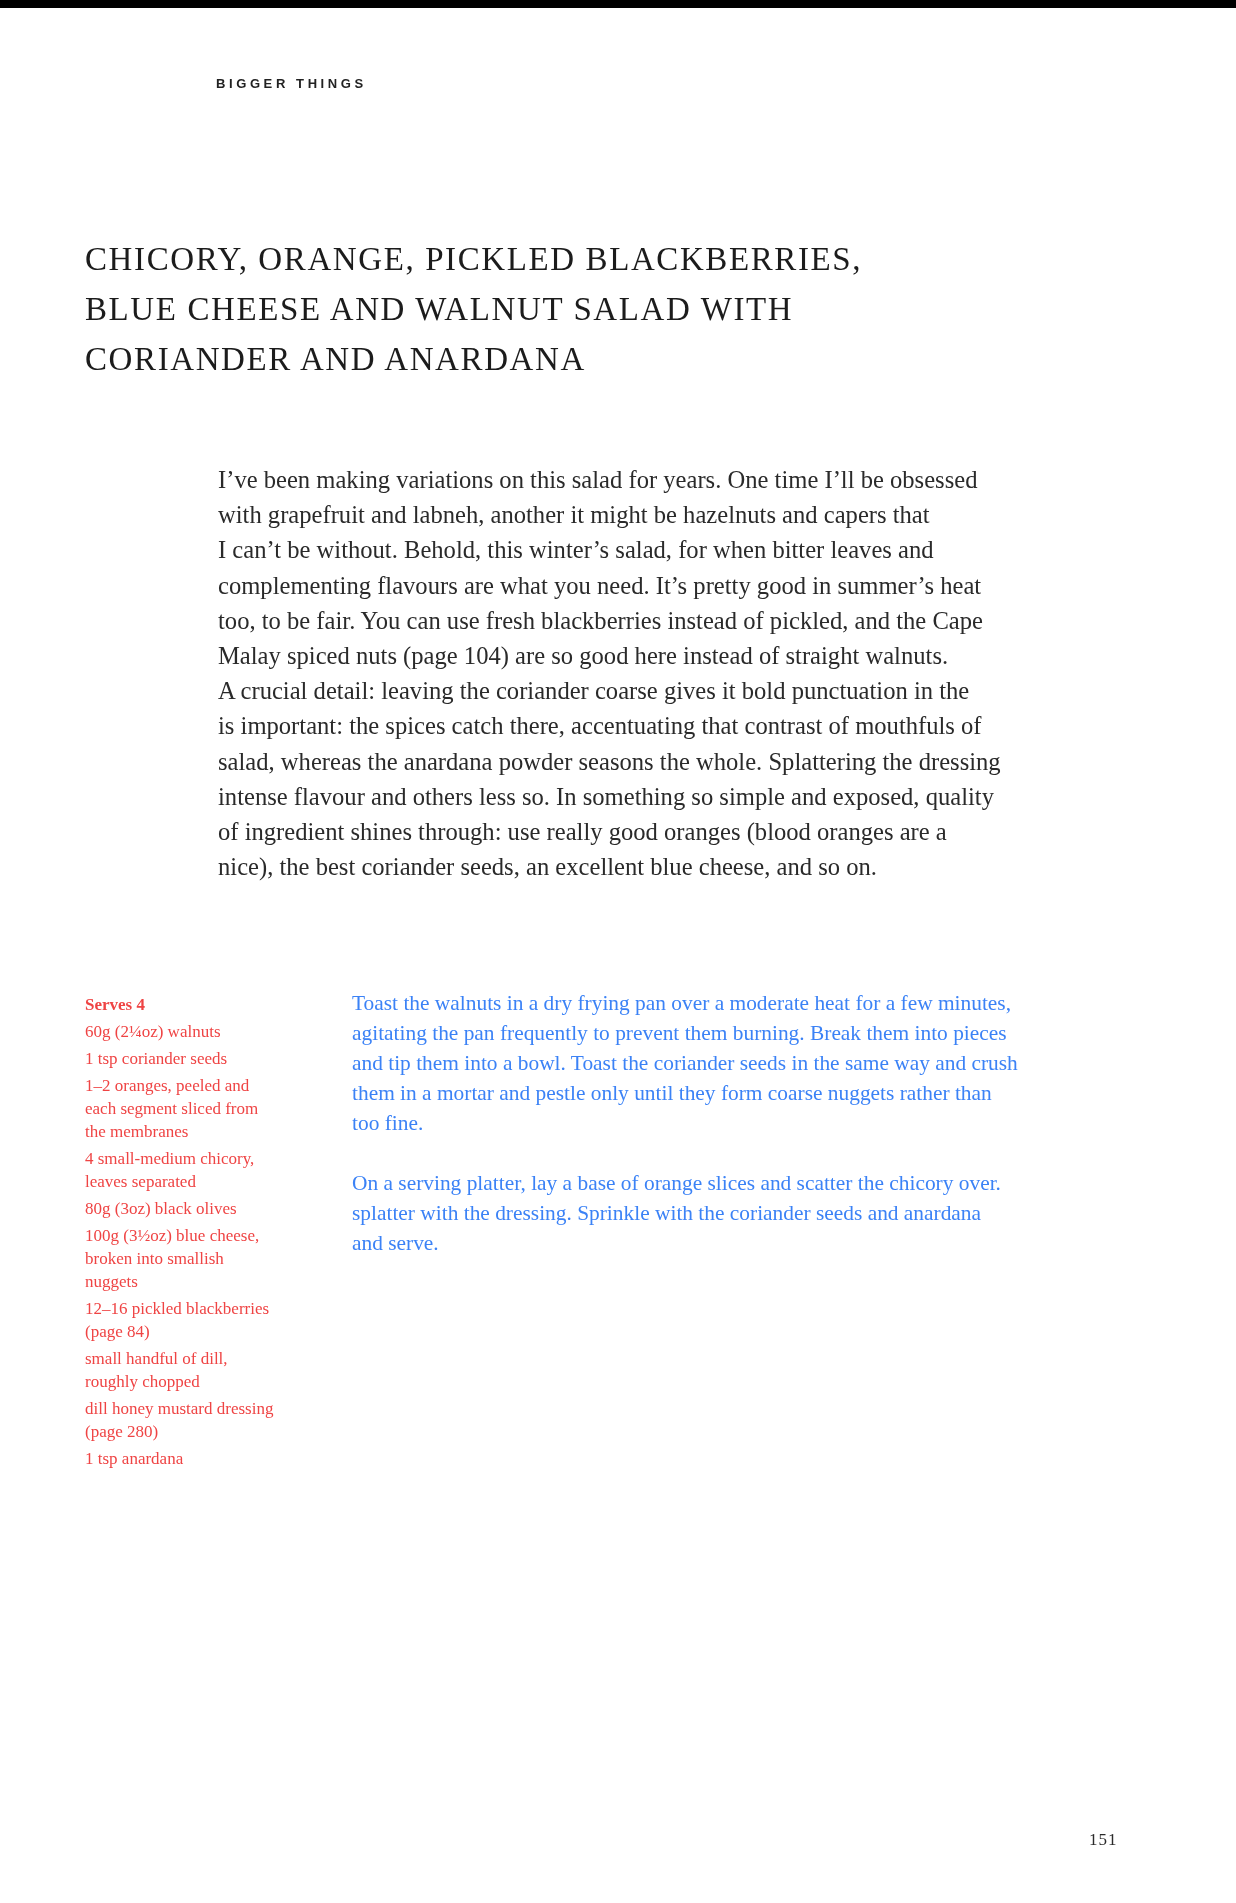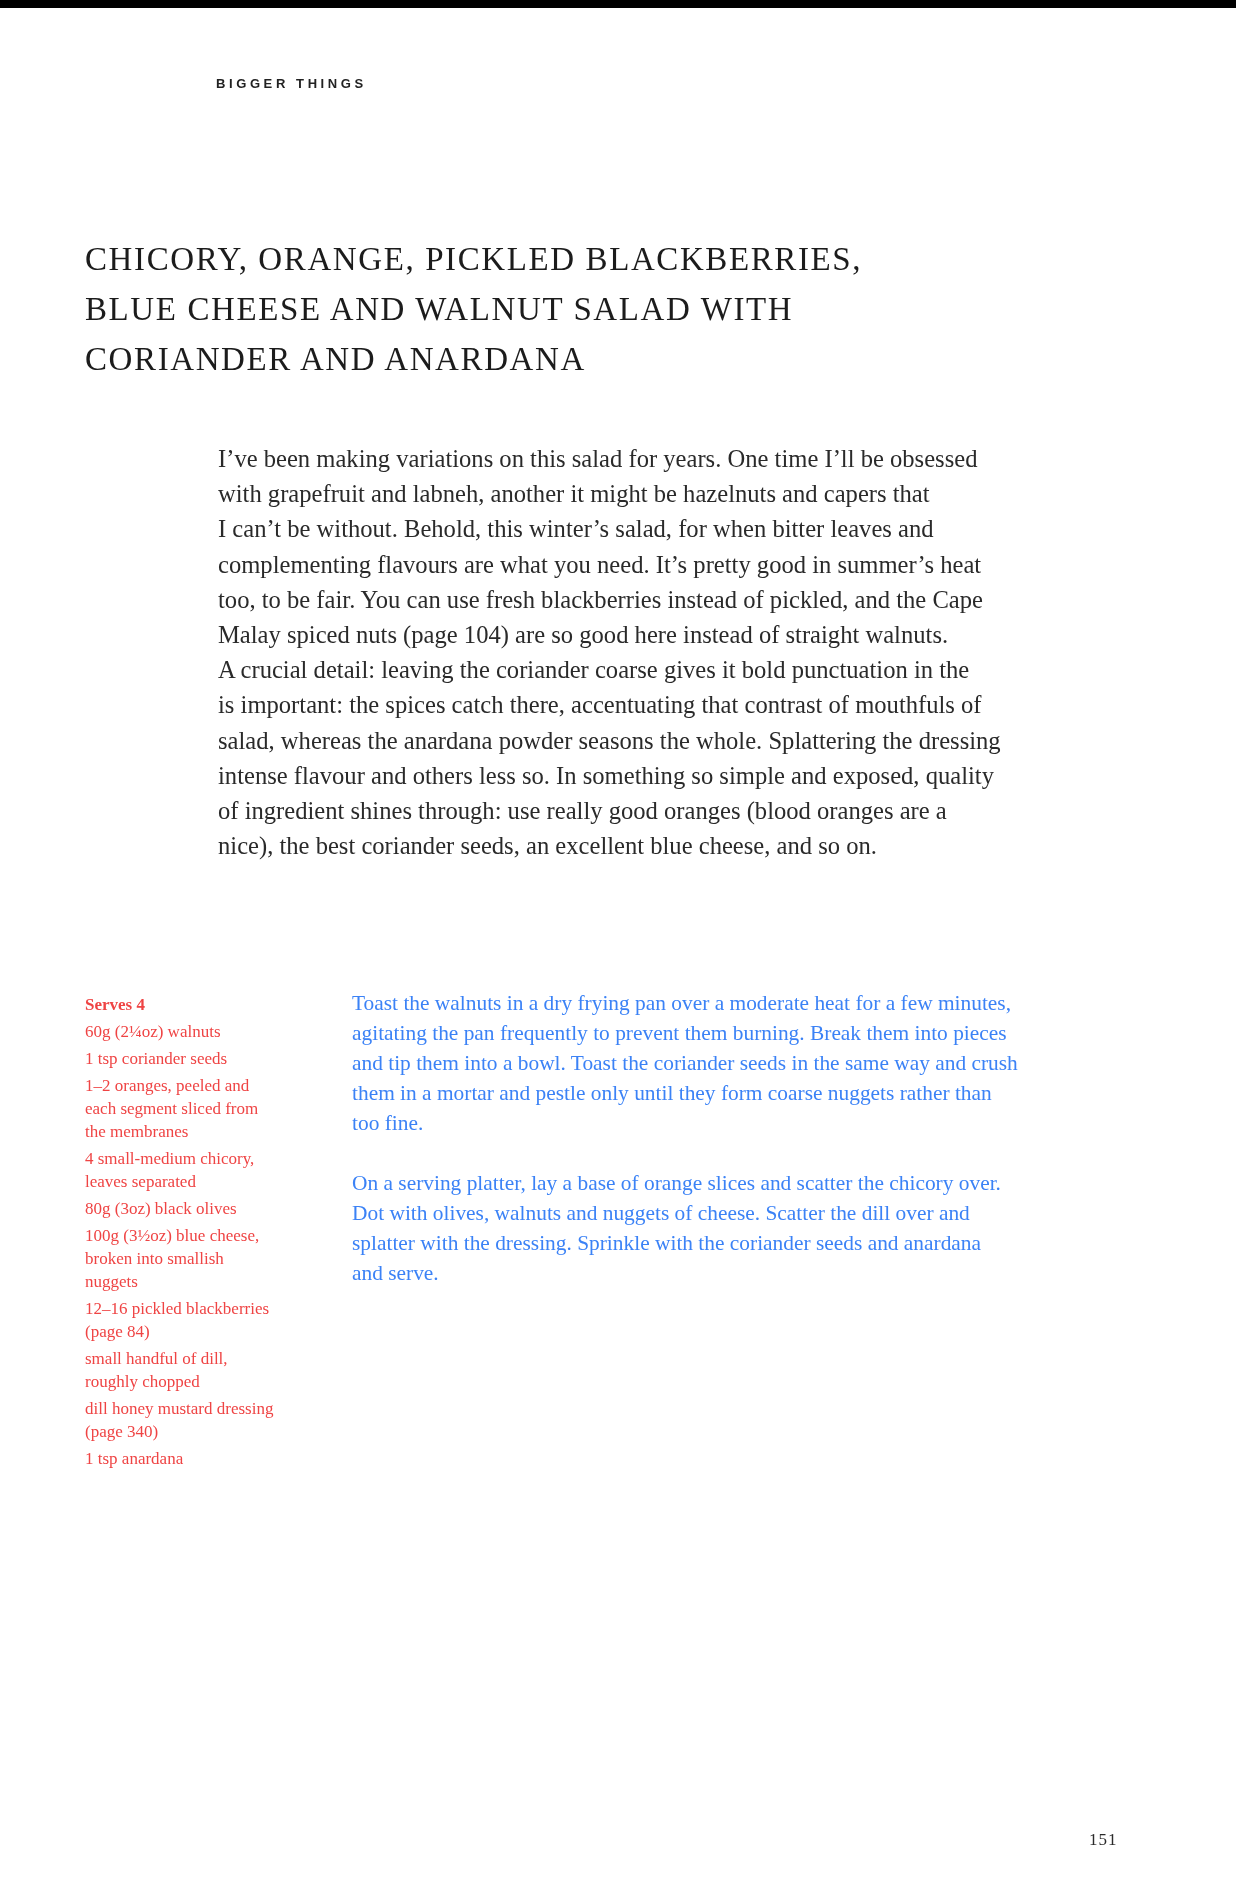--- a/index.html
+++ b/index.html
@@ -23,21 +23,21 @@
     }
     .title {
       position: absolute; left: 85px; top: 234px; width: 1000px;
       margin: 0;
       font-family: "Liberation Serif", "DejaVu Serif", serif;
       font-weight: normal; font-size: 33px; line-height: 50px;
       letter-spacing: 1.6px; color: #1c1c1c;
     }
     .title .line { display: block; white-space: nowrap; }
     .intro {
-      position: absolute; left: 218px; top: 441px; width: 920px;
+      position: absolute; left: 218px; top: 462px; width: 920px;
       font-size: 24.6px; line-height: 35.2px; color: #2a2a2a;
     }
     .intro .line { display: block; white-space: nowrap; }
     .ingredients {
       position: absolute; left: 85px; top: 993px; width: 250px;
       font-size: 17px; line-height: 23px; color: #ef4444;
     }
     .ingredients .serves { font-weight: bold; margin-bottom: 4px; }
     .ingredients .item { margin-bottom: 4px; }
     .ingredients .item .line { display: block; white-space: nowrap; }
@@ -108,36 +108,35 @@
   <div class="item">
     <span class="line">12–16 pickled blackberries</span>
     <span class="line">(page 84)</span>
   </div>
   <div class="item">
     <span class="line">small handful of dill,</span>
     <span class="line">roughly chopped</span>
   </div>
   <div class="item">
     <span class="line">dill honey mustard dressing</span>
-    <span class="line">(page 340)</span>
+    <span class="line">(page 280)</span>
   </div>
   <div class="item">
     <span class="line">1 tsp anardana</span>
   </div>
 </div>
 
 <div class="method">
   <p>
     <span class="line">Toast the walnuts in a dry frying pan over a moderate heat for a few minutes,</span>
     <span class="line">agitating the pan frequently to prevent them burning. Break them into pieces</span>
     <span class="line">and tip them into a bowl. Toast the coriander seeds in the same way and crush</span>
     <span class="line">them in a mortar and pestle only until they form coarse nuggets rather than</span>
     <span class="line">too fine.</span>
   </p>
   <p>
     <span class="line">On a serving platter, lay a base of orange slices and scatter the chicory over.</span>
-    <span class="line">Dot with olives, walnuts and nuggets of cheese. Scatter the dill over and</span>
     <span class="line">splatter with the dressing. Sprinkle with the coriander seeds and anardana</span>
     <span class="line">and serve.</span>
   </p>
 </div>
 
 <div class="page-number">151</div>
 
 </body></html>

